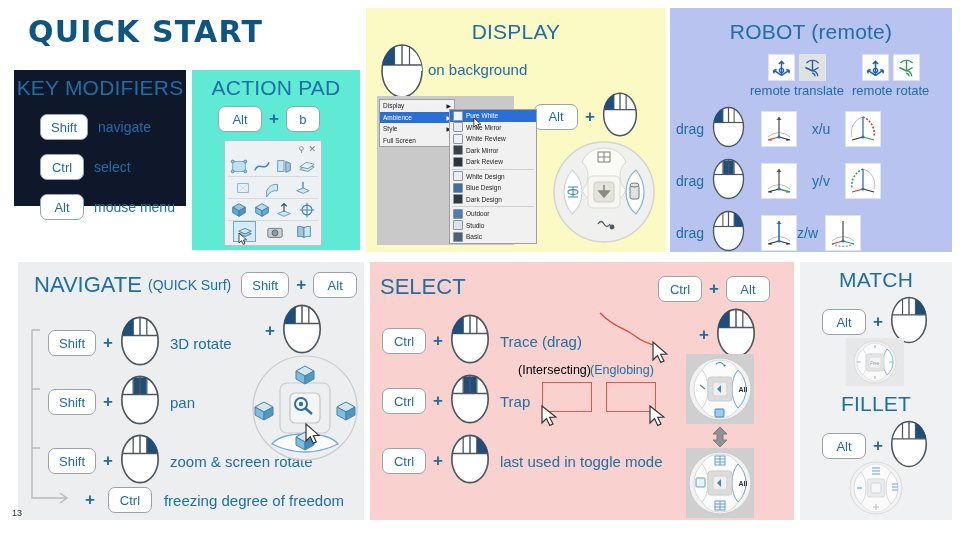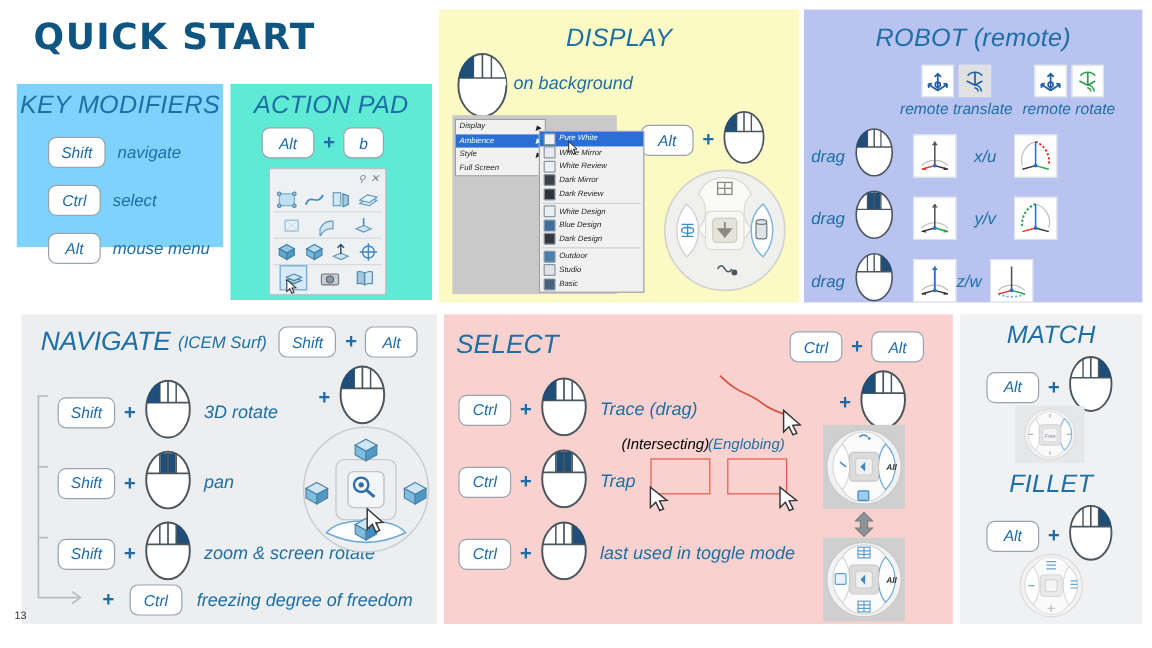--- a/index.html
+++ b/index.html
@@ -4,21 +4,21 @@
 <style>
   html,body{margin:0;padding:0;}
   body{
     width:960px;height:540px;overflow:hidden;background:#ffffff;
     font-family:"Liberation Sans", sans-serif;
     color:#1b5e8c;
   }
   .slide{position:relative;width:960px;height:540px;background:#fff;padding-left:23px;}
 
   
-  .panel{position:absolute;box-sizing:border-box;font-style:italic;}
+  .panel{position:absolute;box-sizing:border-box;}
   .panel-title{
     font-size:21px;color:#1d6fa5;letter-spacing:.2px;font-weight:400;
     text-align:center;
   }
 
   
   .deck-title{
     position:absolute;left:28px;top:14px;
     font-size:30px;font-weight:bold;color:#0f5582;
     letter-spacing:1.2px;font-family:"DejaVu Sans", sans-serif;
@@ -67,21 +67,21 @@
 
   .pagenum{position:absolute;left:12px;top:508px;font-size:9px;color:#333;}
 </style>
 </head>
 <body>
 
 <div class="slide">
 
   <div class="deck-title">QUICK START</div>
 
-  <div class="panel" style="left:14px;top:70px;width:172px;height:136px;background:#7dd3fc;">
+  <div class="panel" style="left:14px;top:70px;width:172px;height:136px;background:#0f172a;">
     <div class="panel-title" style="padding-top:6px;">KEY MODIFIERS</div>
 
     <div style="position:absolute;left:26px;top:44px;">
       <div class="row" style="margin-bottom:14px;">
         <span class="key">Shift</span>
         <span class="lbl" style="margin-left:10px;">navigate</span>
       </div>
       <div class="row" style="margin-bottom:14px;">
         <span class="key">Ctrl</span>
         <span class="lbl" style="margin-left:10px;">select</span>
@@ -474,21 +474,21 @@
           <path d="M16 24 L27 27" stroke="#2aa14a" stroke-width="1.2"></path>
           <circle cx="16" cy="24" r="1.6" fill="#2b6fd1"></circle>
         </svg>
       </span>
     </div>
   </div>
 
   <div class="panel" style="left:18px;top:262px;width:346px;height:258px;background:#eceeef;">
     <div class="row" style="position:absolute;left:16px;top:10px;">
       <span style="font-size:22px;color:#1d6fa5;">NAVIGATE</span>
-      <span style="font-size:14px;color:#1d6fa5;margin-left:6px;">(ICEM Surf)</span>
+      <span style="font-size:14px;color:#1d6fa5;margin-left:6px;">(QUICK Surf)</span>
       <span class="key" style="margin-left:10px;">Shift</span>
       <span class="plus">+</span>
       <span class="key">Alt</span>
     </div>
 
     <div class="row" style="position:absolute;left:240px;top:42px;">
       <span class="plus">+</span>
       <span>
         <svg width="40" height="50" viewBox="0 0 44 54">
           <ellipse cx="22" cy="27" rx="20" ry="26" fill="#fff" stroke="#4b565e" stroke-width="1.8"></ellipse>

